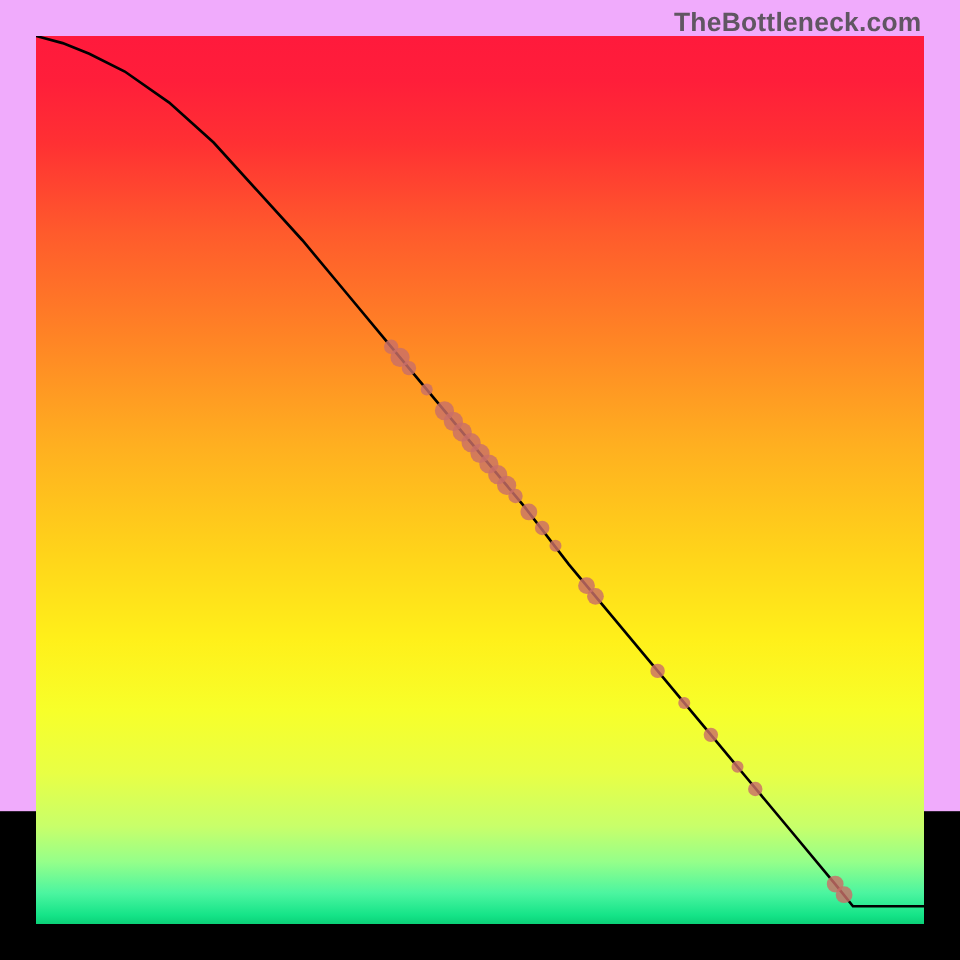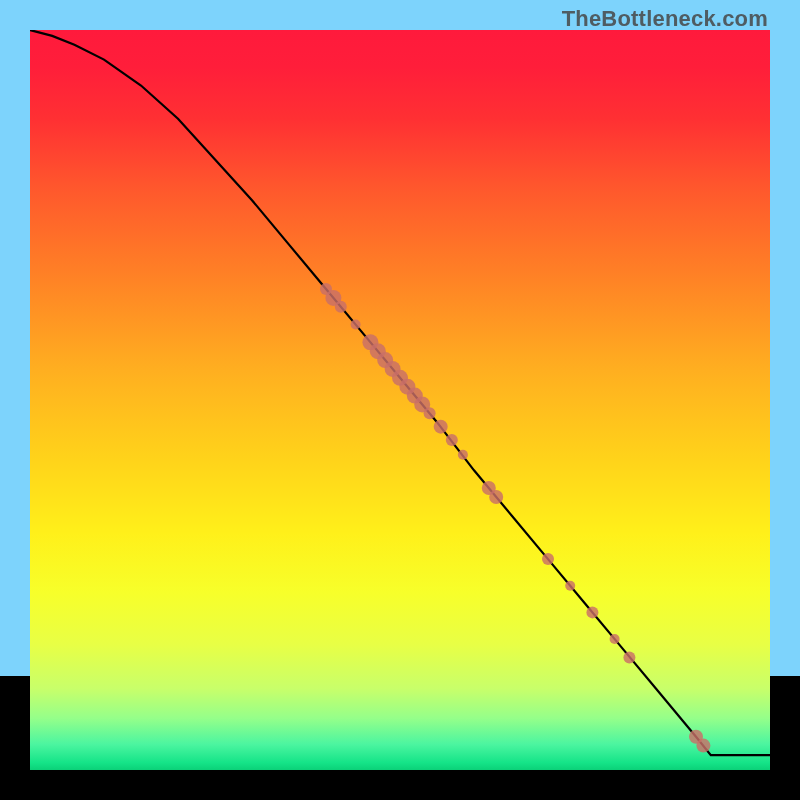--- a/index.html
+++ b/index.html
@@ -1,21 +1,21 @@
 <!DOCTYPE html>
 <html><head>
   <meta charset="utf-8">
   <style>
     * { margin: 0; padding: 0; box-sizing: border-box; }
     html, body { width: 800px; height: 800px; overflow: hidden; background: #000; }
     .frame {
       position: relative;
       width: 800px;
       height: 676px;
-      background: #7dd3fc;
+      background: #f0abfc;
     }
     .plot-area {
       position: absolute;
       left: 30px;
       top: 30px;
       width: 740px;
       height: 740px;
     }
     .bg-gradient {
       position: absolute;

